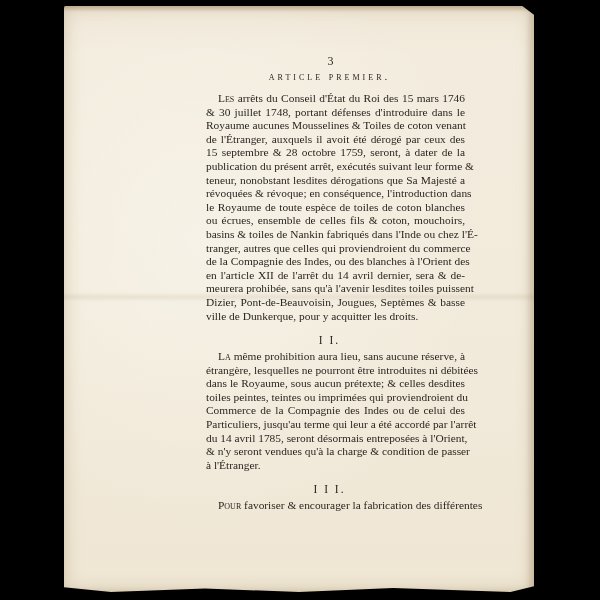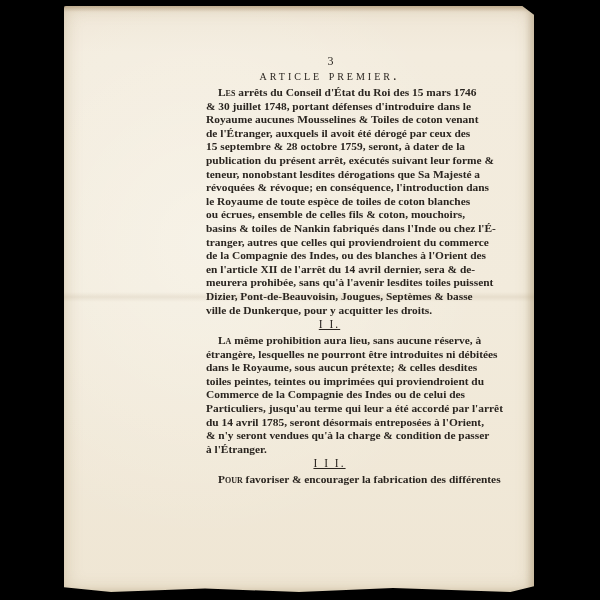--- a/index.html
+++ b/index.html
@@ -56,52 +56,50 @@
     }
     .page-number {
       text-align: center;
       font-size: 12px;
       line-height: 14px;
       margin-bottom: 1px;
       padding-left: 2px;
     }
     .article-heading {
       text-align: center;
-      font-size: 14px;
+      font-size: 11px;
       letter-spacing: 3px;
       font-variant: small-caps;
       line-height: 14px;
-      margin-bottom: 3px;
+      margin-bottom: 9px;
       text-transform: lowercase;
     }
     .para {
       text-align: justify;
       text-align-last: left;
       margin: 0;
       text-indent: 12px;
       hyphens: none;
     }
     .para .lead {
       font-variant: small-caps;
     }
     .section-num {
       text-align: center;
       font-size: 11.5px;
       letter-spacing: 2px;
       line-height: 14px;
-      margin: 0 0 3px 0;
-      text-decoration: underline;
+      margin: 10px 0 3px 0;
     }
     .line {
       display: block;
       text-align: justify;
       text-align-last: justify;
       white-space: nowrap;
       overflow: visible;
-      font-weight: bold;
     }
     .line.last {
       text-align-last: left;
     }
     .line.indent {
       padding-left: 12px;
     }
   </style>
 </head>
 <body>

